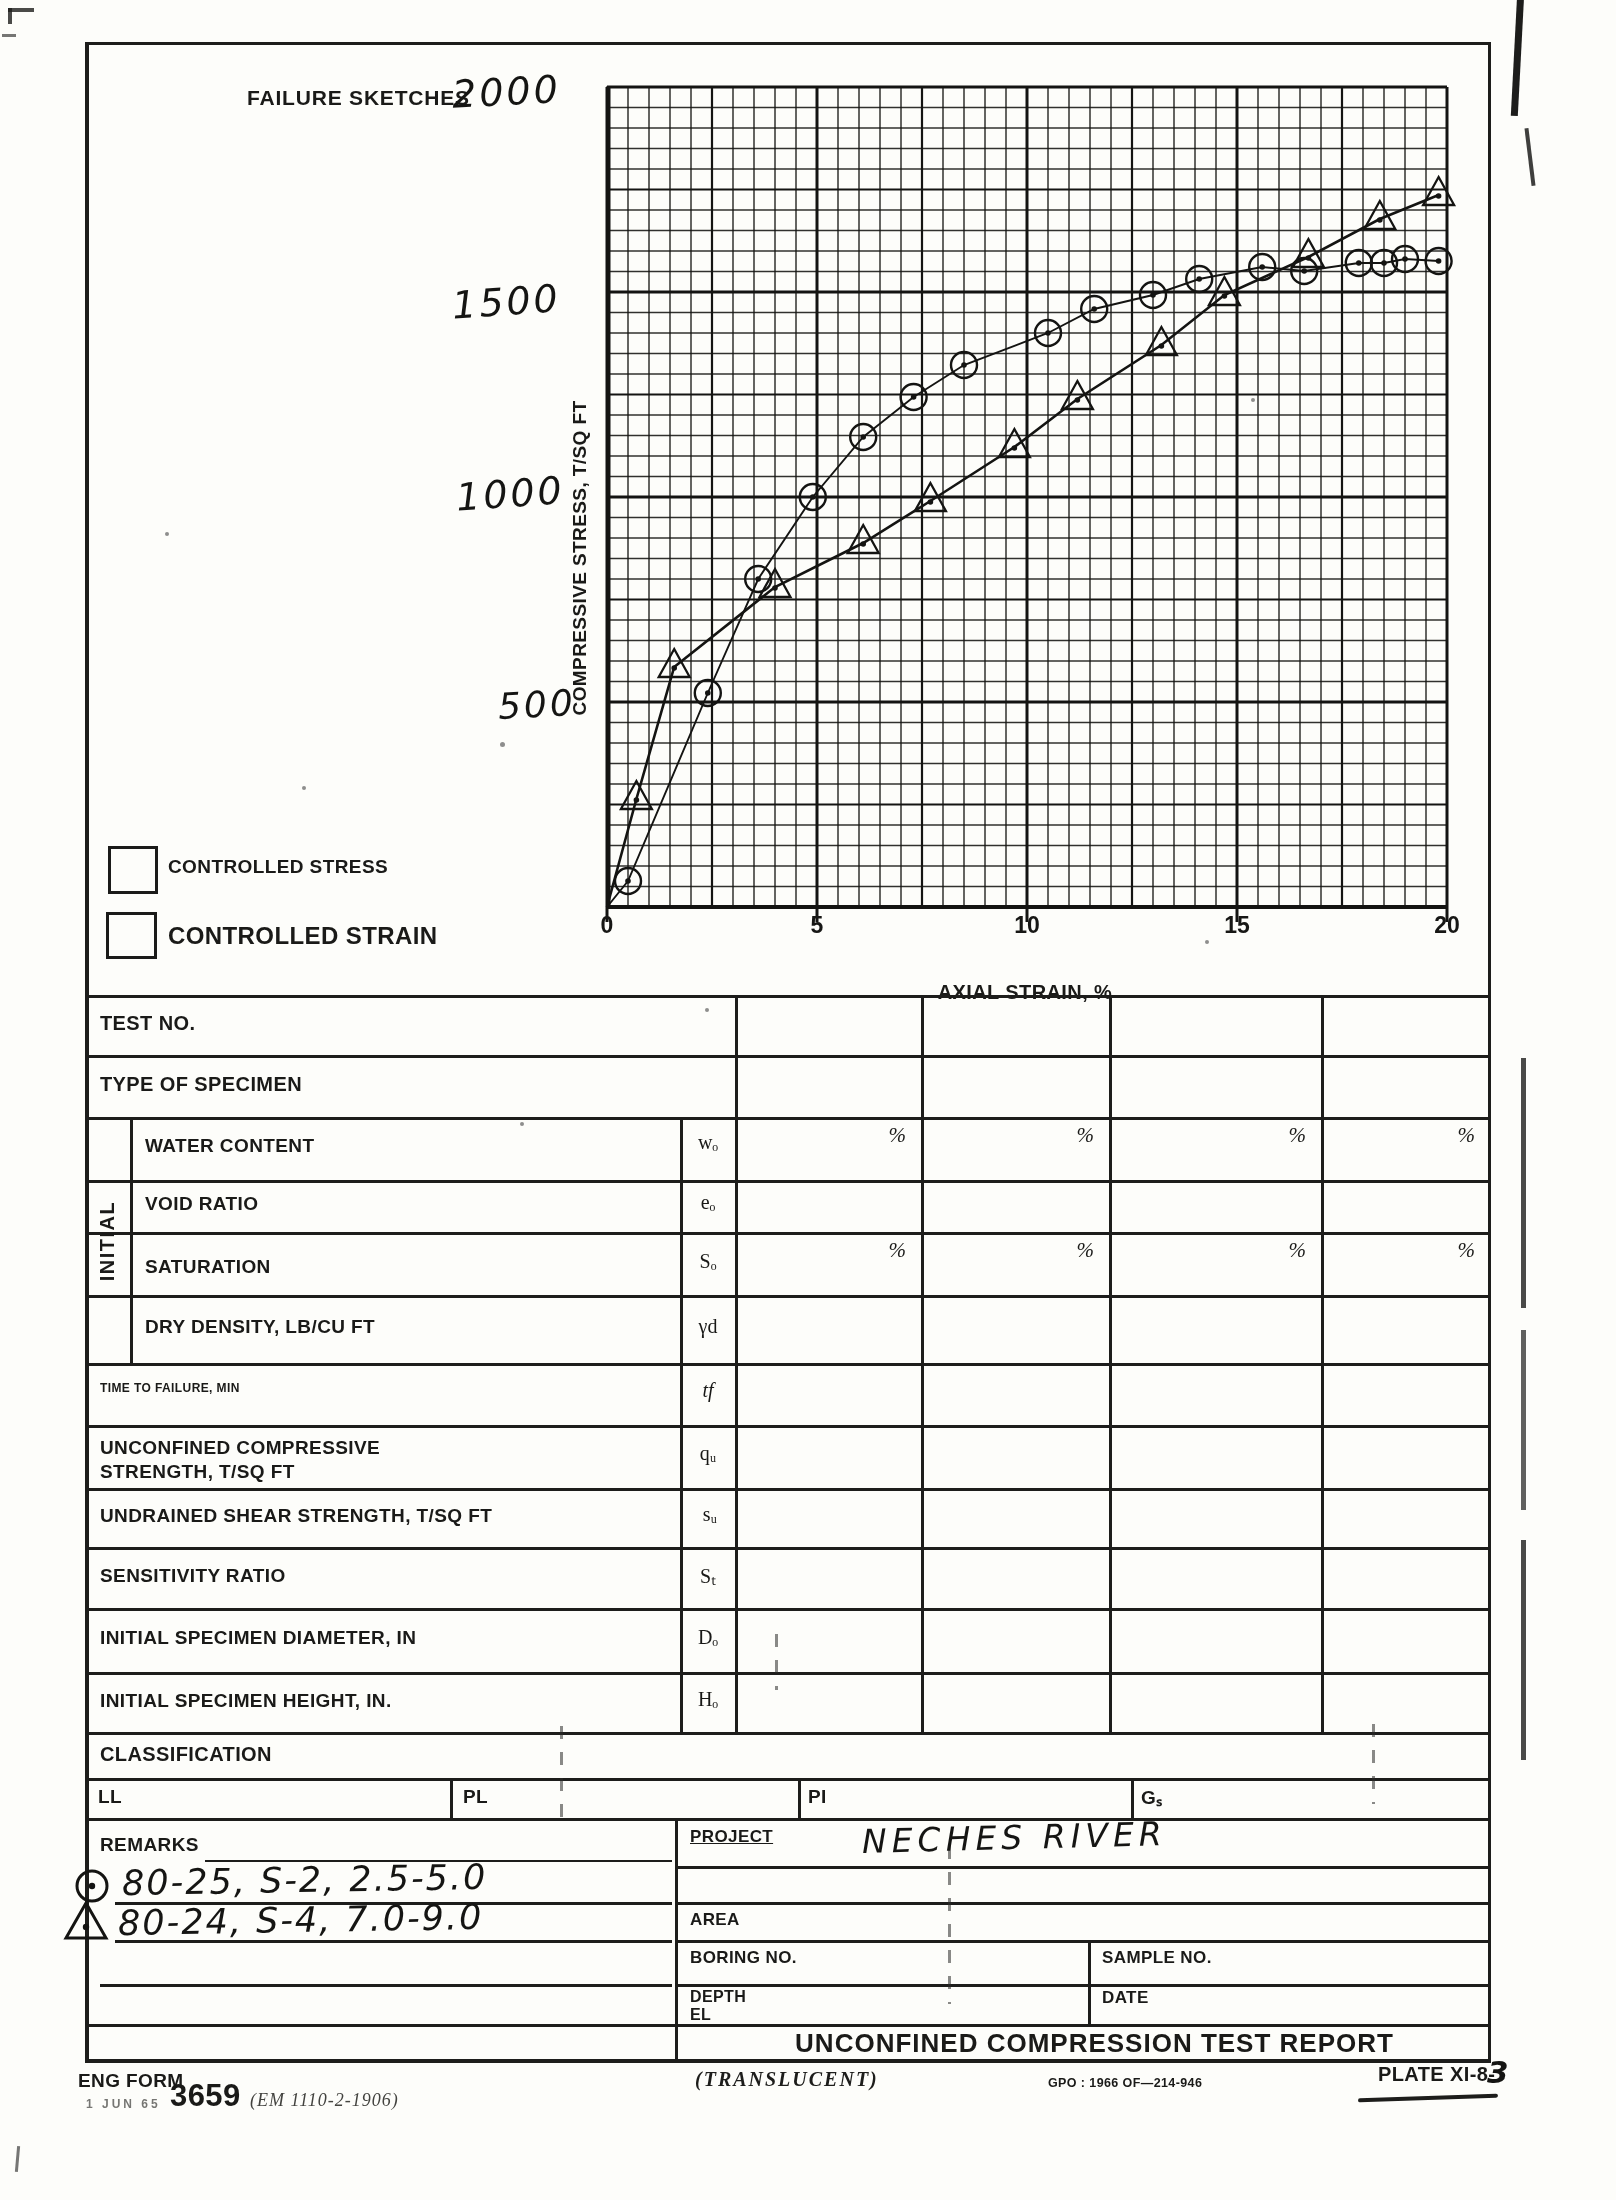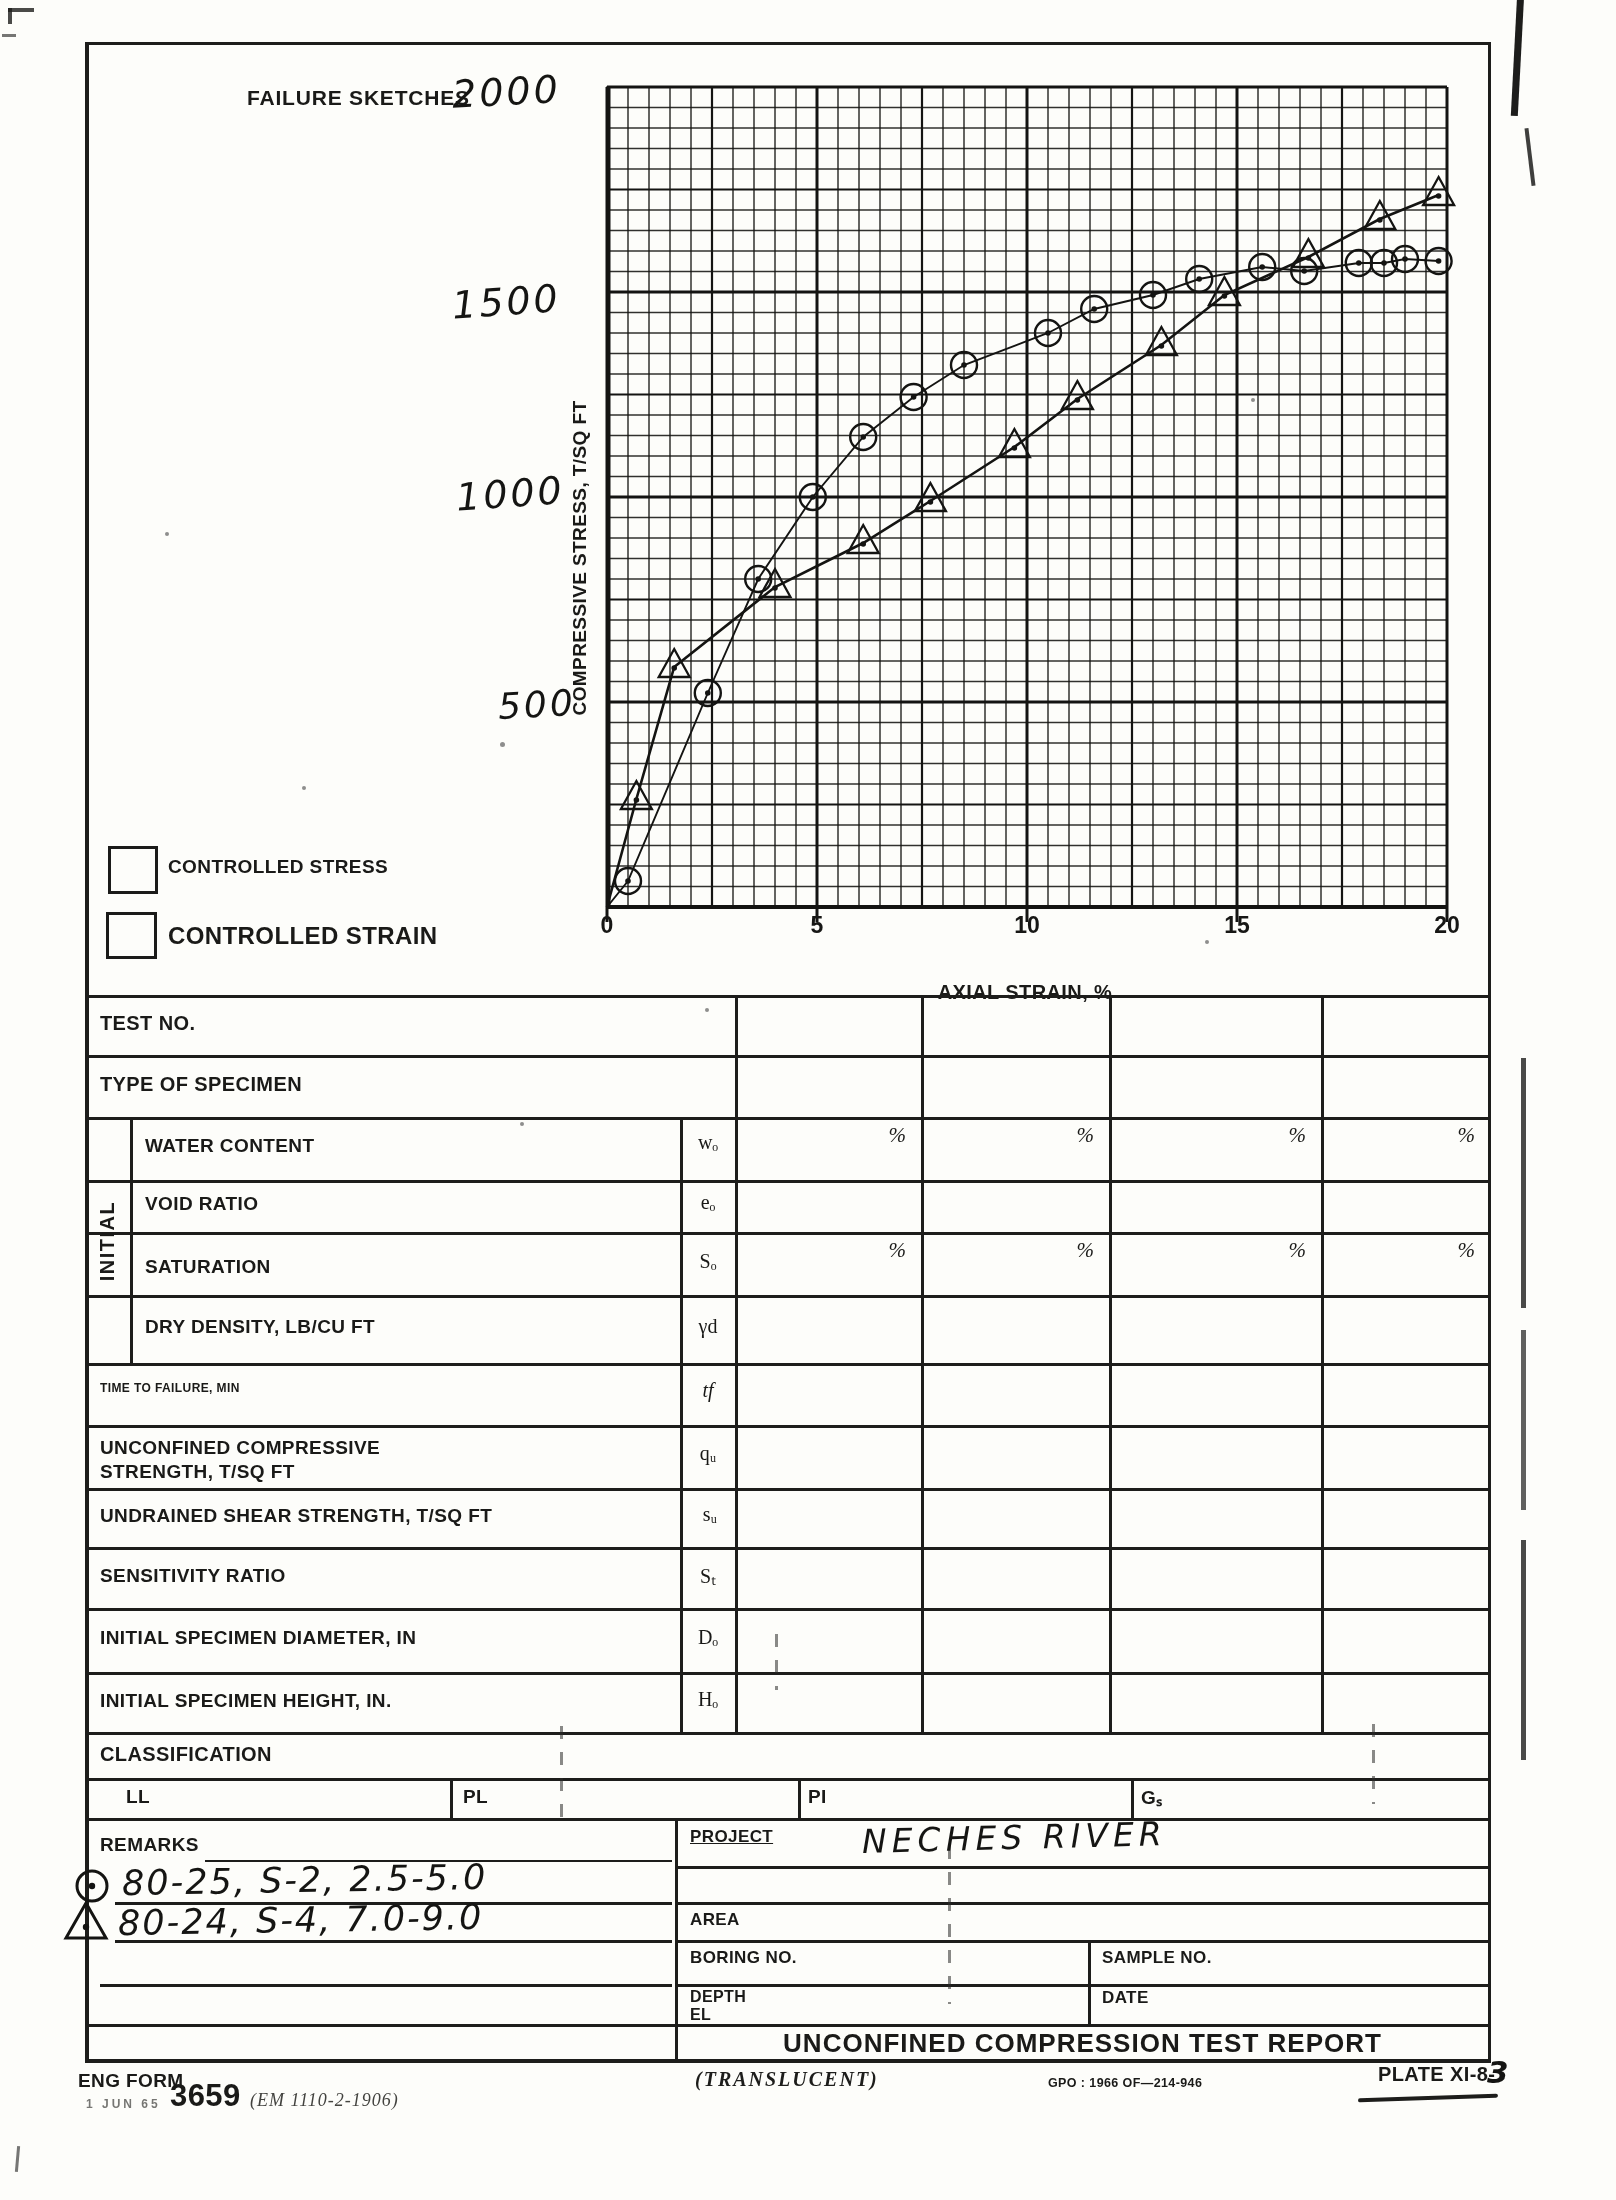--- a/index.html
+++ b/index.html
@@ -263,21 +263,21 @@
   <div class="pct" style="left:872px;top:1123px;">%</div>
   <div class="pct" style="left:1060px;top:1123px;">%</div>
   <div class="pct" style="left:1272px;top:1123px;">%</div>
   <div class="pct" style="left:1441px;top:1123px;">%</div>
   <div class="pct" style="left:872px;top:1238px;">%</div>
   <div class="pct" style="left:1060px;top:1238px;">%</div>
   <div class="pct" style="left:1272px;top:1238px;">%</div>
   <div class="pct" style="left:1441px;top:1238px;">%</div>
 
   <div class="plab" style="left:100px;top:1743px;font-size:20px;">CLASSIFICATION</div>
-  <div class="plab" style="left:98px;top:1786px;font-size:19px;margin-left:28px;">LL</div>
+  <div class="plab" style="left:98px;top:1786px;font-size:19px;">LL</div>
   <div class="plab" style="left:463px;top:1786px;font-size:19px;">PL</div>
   <div class="plab" style="left:808px;top:1786px;font-size:19px;">PI</div>
   <div class="plab" style="left:1141px;top:1784px;font-size:19px;">Gₛ</div>
 
   <div class="plab" style="left:100px;top:1834px;font-size:19px;">REMARKS</div>
   <i class="ln" style="left:205px;top:1860px;width:467px;height:2px;"></i>
   <i class="ln" style="left:115px;top:1902px;width:557px;height:3px;"></i>
   <i class="ln" style="left:115px;top:1940px;width:557px;height:3px;"></i>
   <i class="ln" style="left:100px;top:1984px;width:572px;height:3px;"></i>
 
@@ -301,21 +301,21 @@
 
   <div class="plab" style="left:690px;top:1827px;font-size:17px;text-decoration:underline;">PROJECT</div>
   <div class="hand" style="left:862px;top:1818px;font-size:33px;letter-spacing:5px;z-index:5;transform:rotate(-1.5deg);">NECHES RIVER</div>
   <div class="plab" style="left:690px;top:1910px;font-size:17px;">AREA</div>
   <div class="plab" style="left:690px;top:1948px;font-size:17px;">BORING NO.</div>
   <div class="plab" style="left:1102px;top:1948px;font-size:17px;">SAMPLE NO.</div>
   <div class="plab" style="left:690px;top:1988px;font-size:16px;line-height:1.1;">DEPTH
 EL</div>
   <div class="plab" style="left:1102px;top:1988px;font-size:17px;">DATE</div>
 
-  <div class="plab" style="left:675px;top:2028px;width:815px;text-align:center;font-size:26px;letter-spacing:1px;">UNCONFINED COMPRESSION TEST REPORT</div>
+  <div class="plab" style="left:675px;top:2028px;width:815px;text-align:center;font-size:26px;letter-spacing:1px;padding-left:12px;">UNCONFINED COMPRESSION TEST REPORT</div>
 
   <div class="plab" style="left:78px;top:2070px;font-size:19px;">ENG FORM</div>
   <div class="plab" style="left:86px;top:2097px;font-size:12px;letter-spacing:3px;color:#4a4a46;opacity:.75;filter:blur(.4px);">1 JUN 65</div>
   <div class="plab" style="left:170px;top:2078px;font-size:31px;">3659</div>
   <div class="abs" style="left:250px;top:2090px;font-family:'Liberation Serif',serif;font-style:italic;font-size:18px;color:#23231f;opacity:.85;letter-spacing:1px;">(EM 1110-2-1906)</div>
   <div class="abs" style="left:695px;top:2068px;font-family:'Liberation Serif',serif;font-style:italic;font-weight:bold;font-size:20px;letter-spacing:2px;color:#1d1d1b;">(TRANSLUCENT)</div>
   <div class="plab" style="left:1048px;top:2076px;font-size:12.5px;">GPO : 1966 OF—214-946</div>
   <div class="plab" style="left:1378px;top:2063px;font-size:20px;">PLATE XI-8-</div>
   <div class="hand" style="left:1487px;top:2054px;font-size:31px;font-weight:bold;">3</div>
   <i class="ln" style="left:1358px;top:2096px;width:140px;height:4px;border-radius:3px;transform:rotate(-2deg);"></i>

